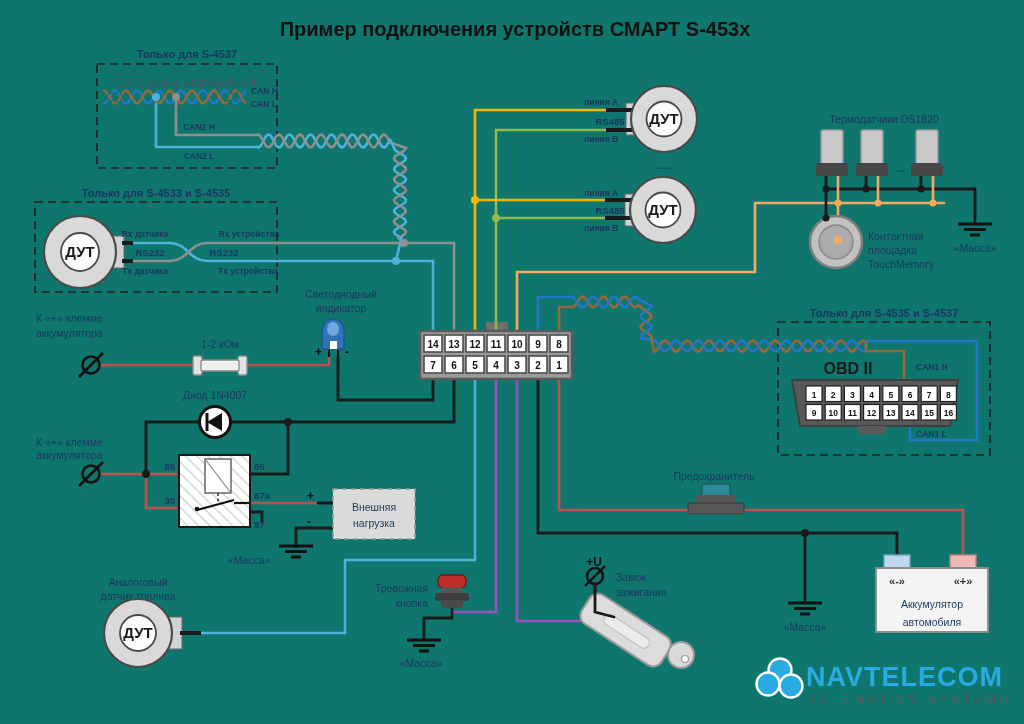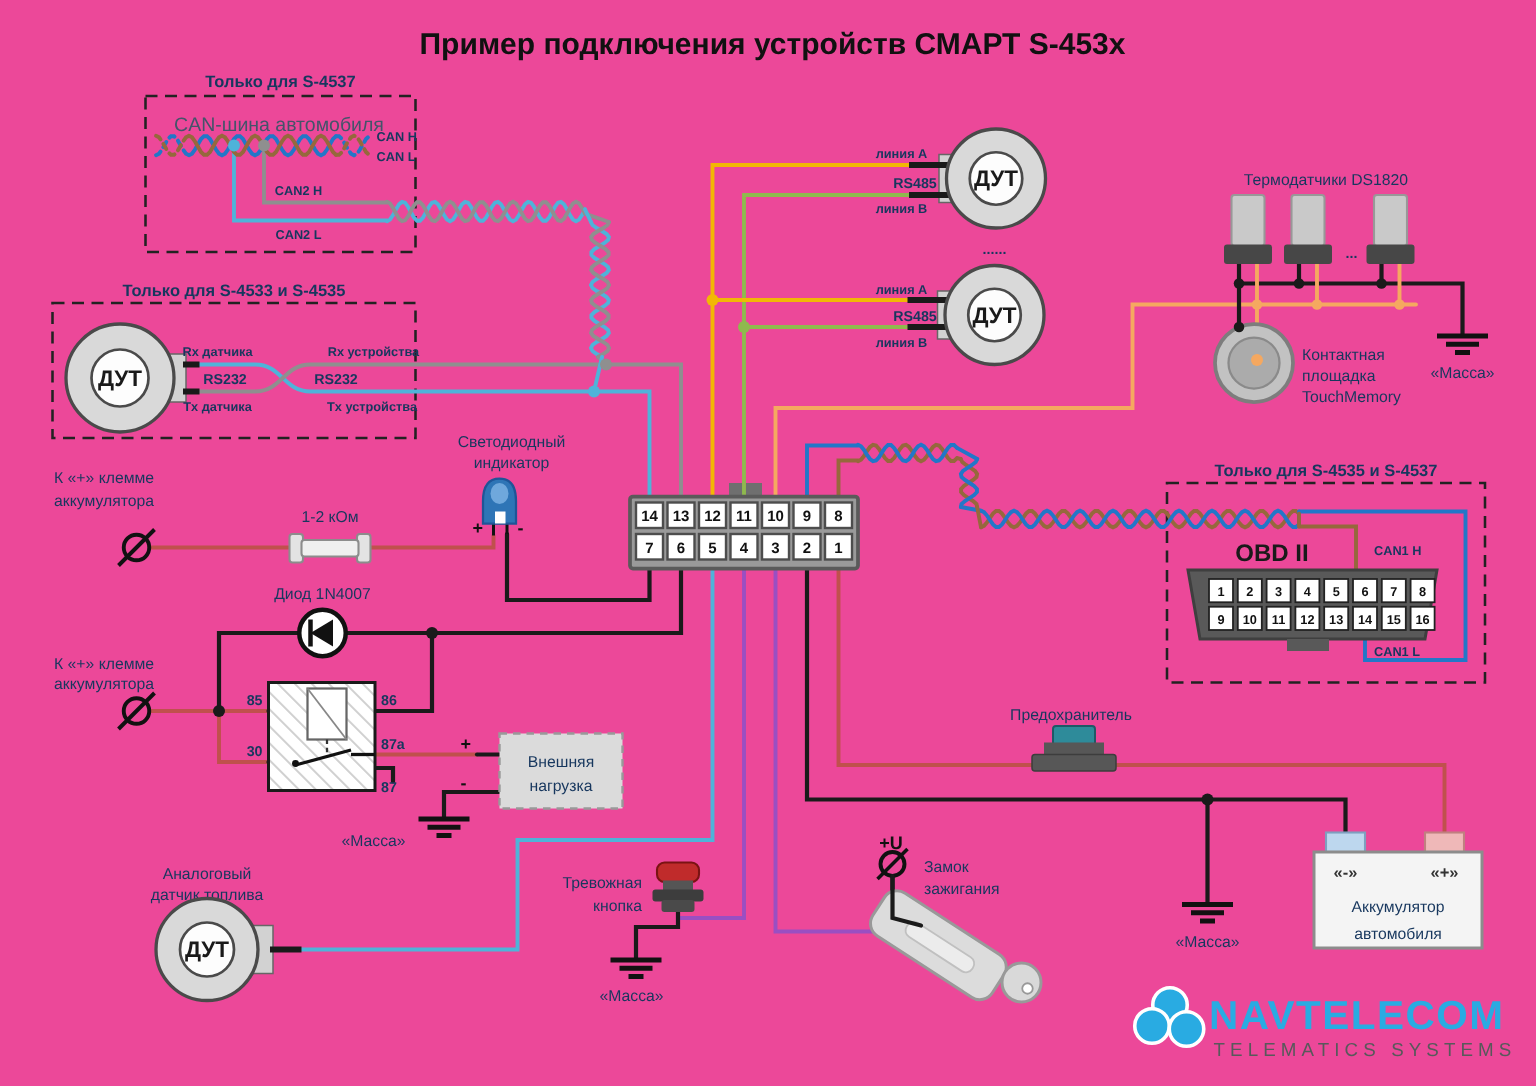--- a/index.html
+++ b/index.html
@@ -1,16 +1,16 @@
 <!DOCTYPE html>
 <html style="--label: #17375E; --muted: #44546A; --logo-blue: #29ABE2; --logo-gray: #58595B;"><head>
 <meta charset="utf-8">
 <style>
   html,body{margin:0;padding:0;background:#fff;}
-  #stage{position:relative;width:1024px;height:724px;background:#ec4899;overflow:hidden;}
+  #stage{position:relative;width:1024px;height:724px;background:#0f766e;overflow:hidden;}
   svg{font-family:"Liberation Sans", sans-serif;}
   .w{fill:none;stroke-width:2.6;stroke-linecap:round;}
   .wk{fill:none;stroke:#1a1a1a;stroke-width:2.8;stroke-linecap:round;}
   .stub{fill:none;stroke:#1a1a1a;stroke-width:4;stroke-linecap:butt;}
   .dashbox{fill:none;stroke:#222;stroke-width:1.7;stroke-dasharray:8 5;}
   .title{font-size:20px;font-weight:bold;fill:#111;}
   .lbl{font-size:10.5px;fill:var(--label);}
   .lblb{font-size:11px;font-weight:bold;fill:var(--label);}
   .muted{font-size:13px;fill:var(--muted);}
   .tiny{font-size:8.5px;font-weight:bold;fill:var(--label);}

